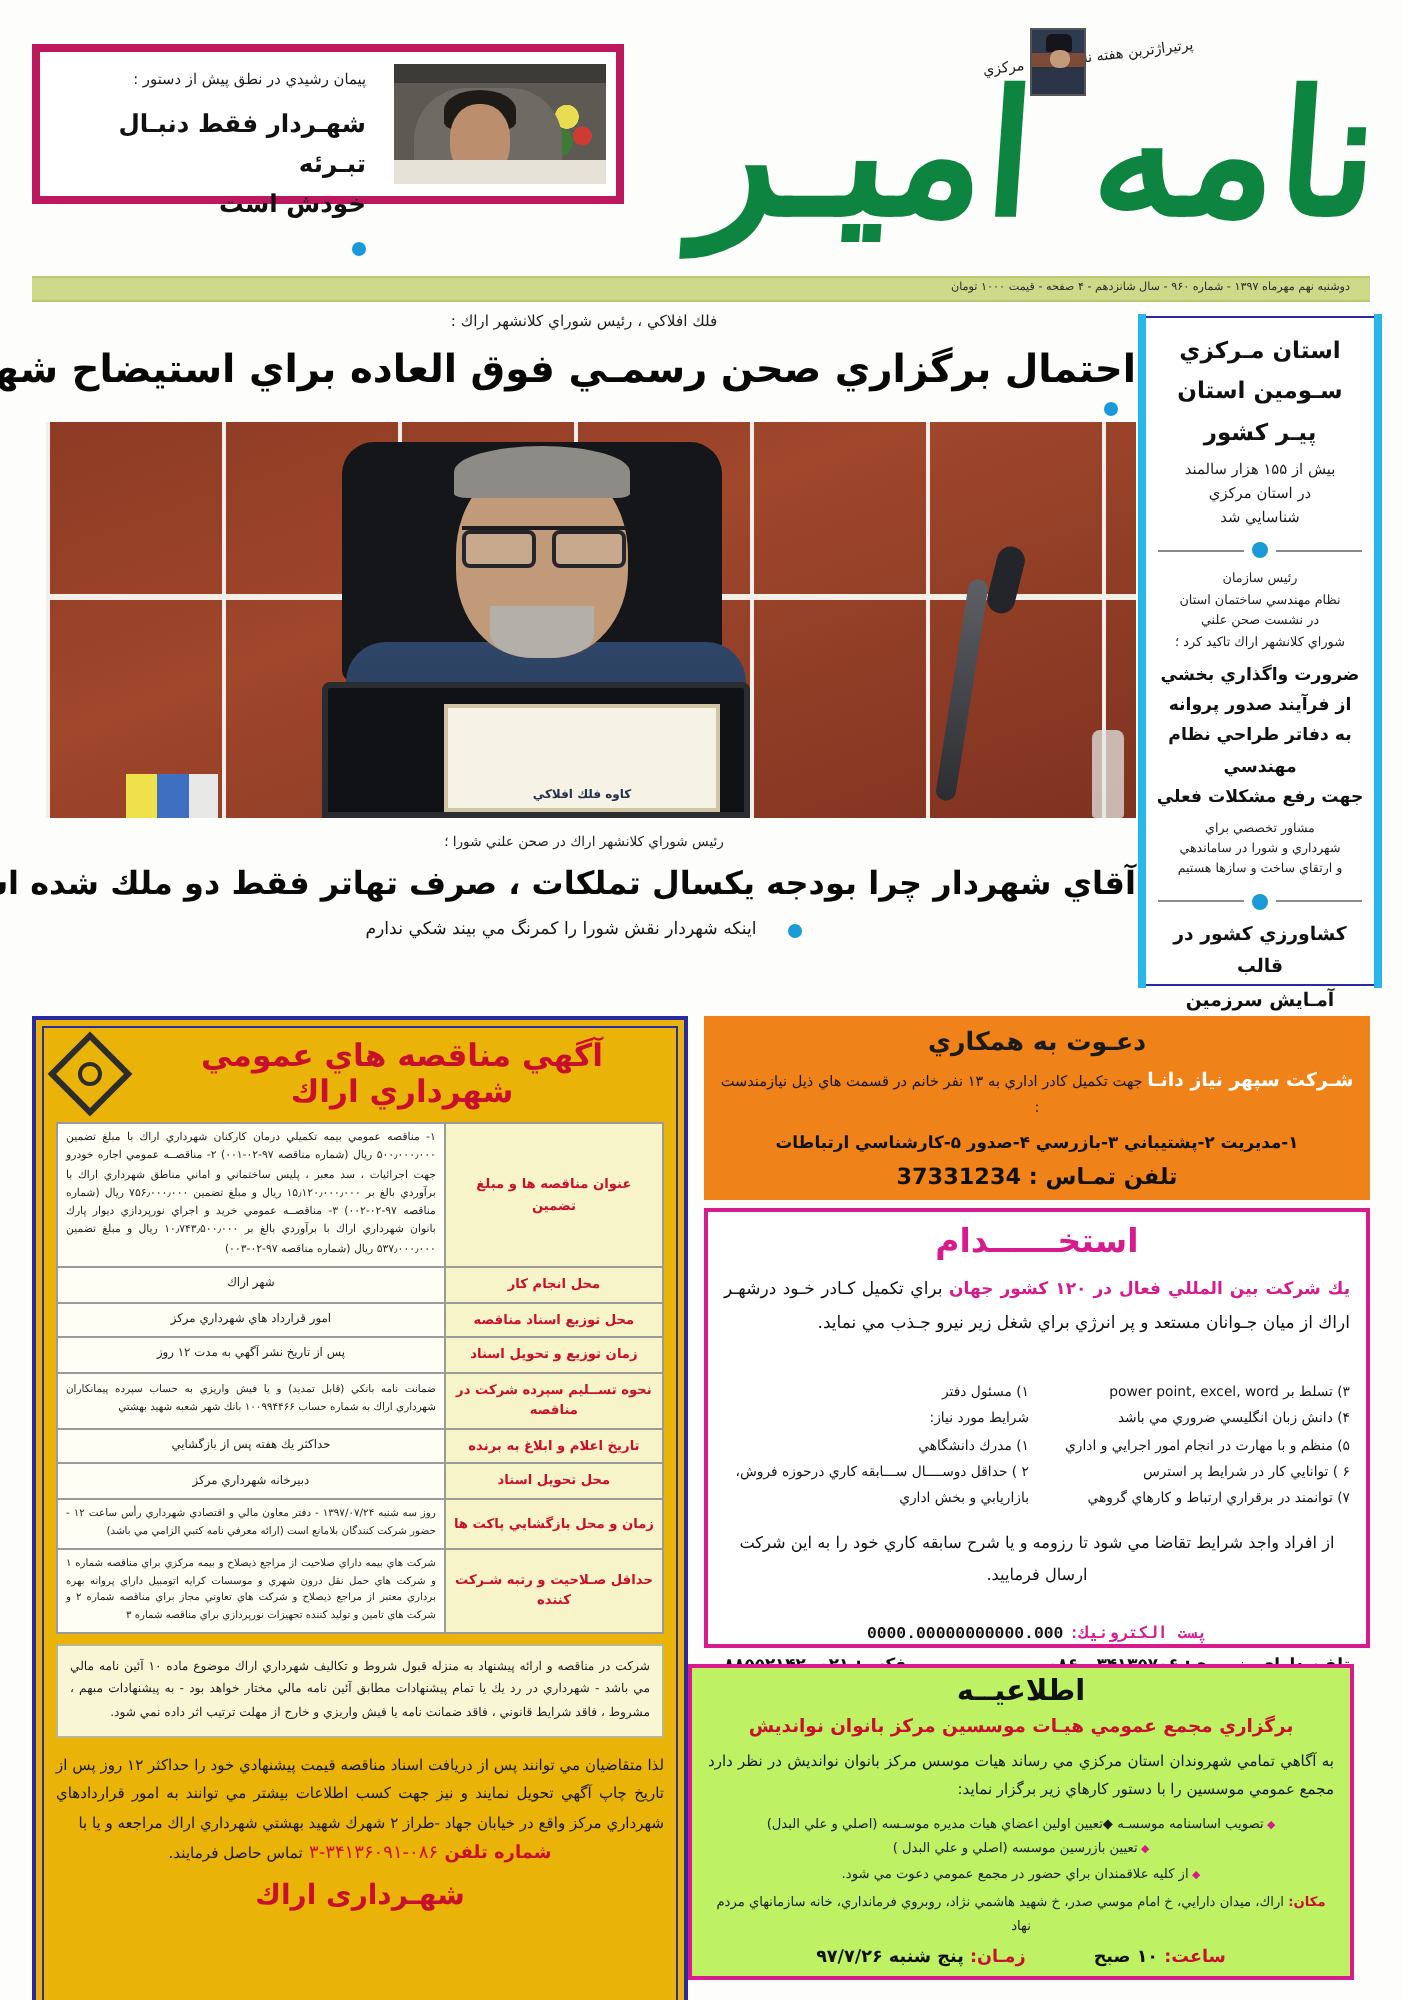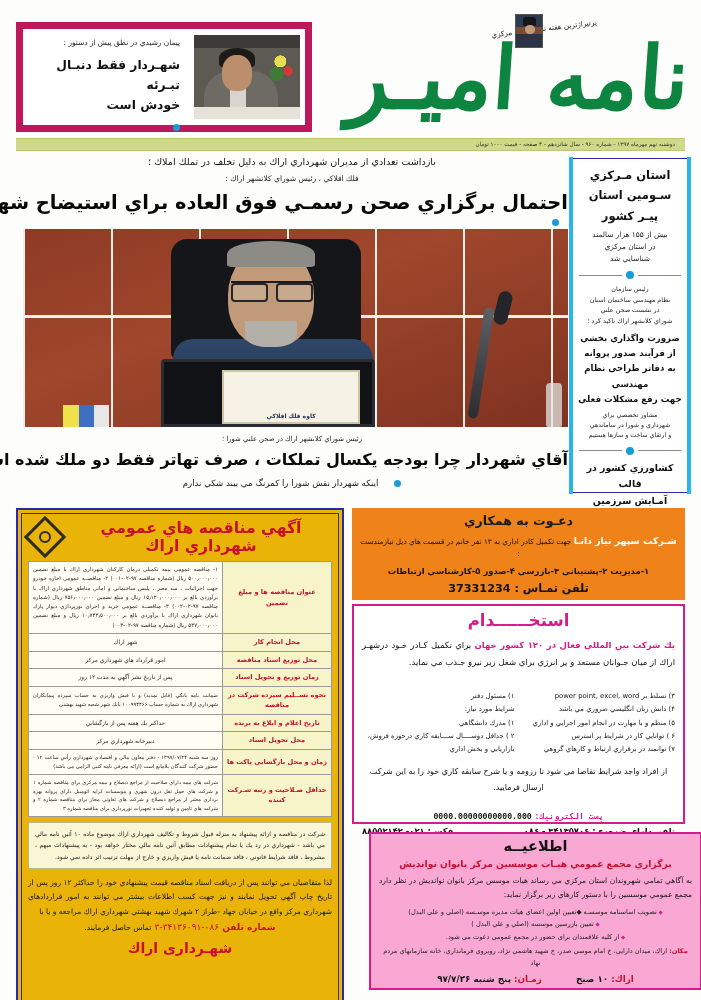--- a/index.html
+++ b/index.html
@@ -58,22 +58,22 @@
   }
   .logo-portrait::after {
     content: ""; position: absolute;
     left: 9px; top: 10px; width: 10px; height: 9px;
     background: #c39a7a; border-radius: 45%;
   }
 
   
   .teaser {
     position: absolute; left: 16px; top: 14px;
-    width: 296px; height: 110px;
-    border: 7px solid #be185d;
+    width: 296px; height: 80px;
+    border: 4px solid #be185d;
     background: #fff;
     display: flex; flex-direction: row-reverse;
     align-items: stretch;
   }
   .teaser-text {
     flex: 1; padding: 9px 8px 4px 4px;
     text-align: right;
   }
   .teaser-kicker {
     font-size: 7.4px; color: #1c1c1c; margin-bottom: 9px;
@@ -450,24 +450,24 @@
     letter-spacing: -.4px;
   }
   .ad-job .jb-row {
     display: flex; flex-direction: row-reverse;
     justify-content: space-between; margin-top: 5px;
     font-size: 8.4px; font-weight: 700; color: #d81b8c;
   }
   .ad-job .jb-row span { color: #111; }
 
   .ad-notice {
-    position: absolute; left: 369px; top: 832px;
+    position: absolute; left: 344px; top: 832px;
     width: 333px; height: 158px;
     border: 2px solid #d81b8c;
-    background: #f9a8d4; padding: 4px 8px;
+    background: #bef264; padding: 4px 8px;
   }
   .ad-notice h3 {
     text-align: center; font-size: 14.5px; font-weight: 700;
     color: #111; letter-spacing: 1.6px; margin-bottom: 4px;
   }
   .ad-notice .nt-sub {
     text-align: center; font-size: 9.2px; font-weight: 700;
     color: #c8102e; margin-bottom: 5px;
   }
   .ad-notice .nt-body {
@@ -548,21 +548,20 @@
         <i></i>
         <b>•</b>
         <i></i>
       </div>
 
     <div class="sb-head" style="font-size:9.4px">كشاورزي كشور در قالب<br>آمـايش سرزمين<br>هدايت نمي شود</div>
     <div class="sb-dot-end"></div>
   </div>
 
   <div class="main-col">
-    <div class="ms-kicker">بازداشت تعدادي از مديران شهرداري اراك به دليل تخلف در تملك املاك ؛</div>
     <div class="ms-source">فلك افلاكي ، رئيس شوراي كلانشهر اراك :</div>
     <div class="ms-head">احتمال برگزاري صحن رسمـي فوق العاده  براي استيضاح شهردار اراك</div>
     <div class="ms-bullet"></div>
 
     <div class="ms-photo">
       <span class="wall"></span>
       <span class="chair"></span>
       <span class="suit"></span>
       <span class="shirt"></span>
       <span class="head"></span>
@@ -716,19 +715,19 @@
     <div class="nt-place">
       <b>مكان:</b>
       <span>اراك، ميدان دارايي، خ امام موسي صدر، خ شهيد هاشمي نژاد، روبروي فرمانداري، خانه سازمانهاي مردم نهاد</span>
     </div>
     <div class="nt-when">
       <div>
         <span style="color:#c8102e">زمـان:</span>
         <span>پنج شنبه ۹۷/۷/۲۶</span>
       </div>
       <div>
-        <span style="color:#c8102e">اراك:</span>
+        <span style="color:#c8102e">ساعت:</span>
         <span>۱۰ صبح</span>
       </div>
     </div>
   </div>
 
 </div>
 
 </body></html>

